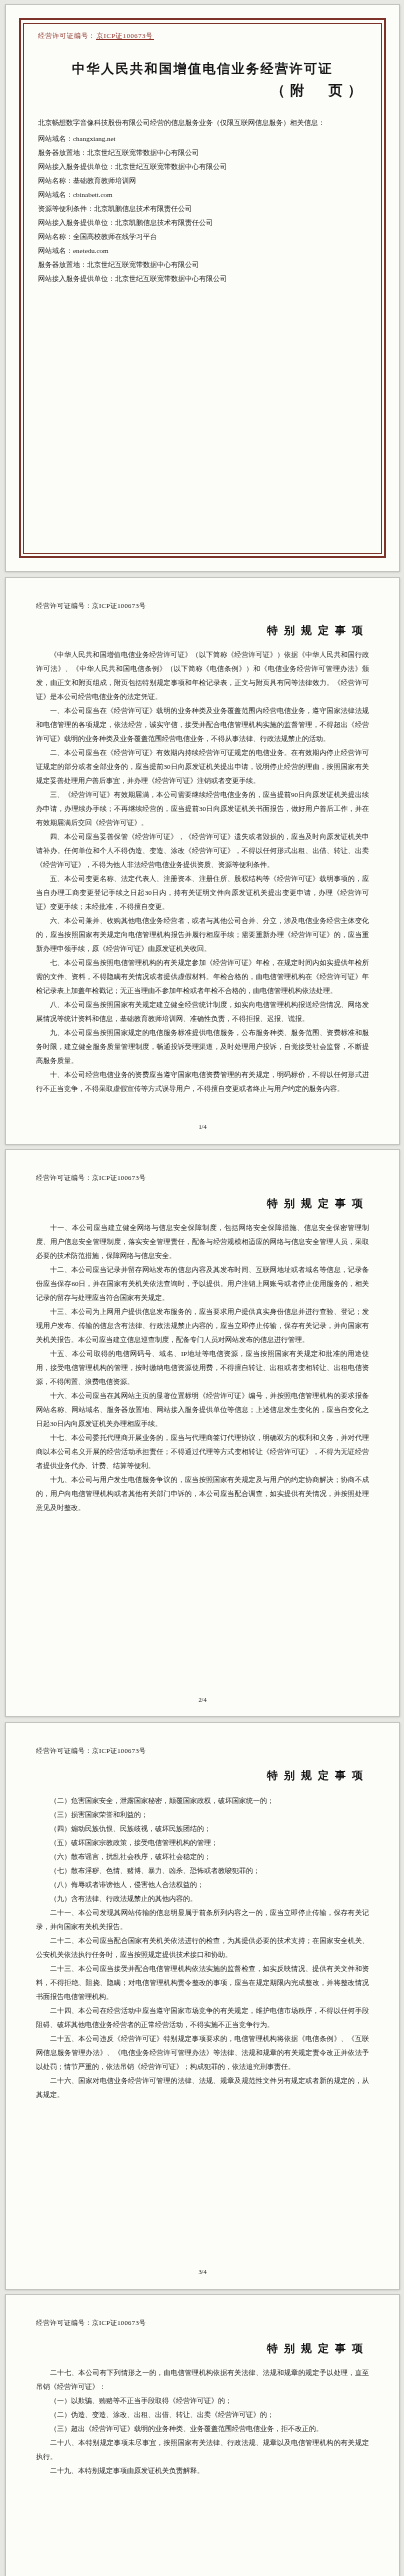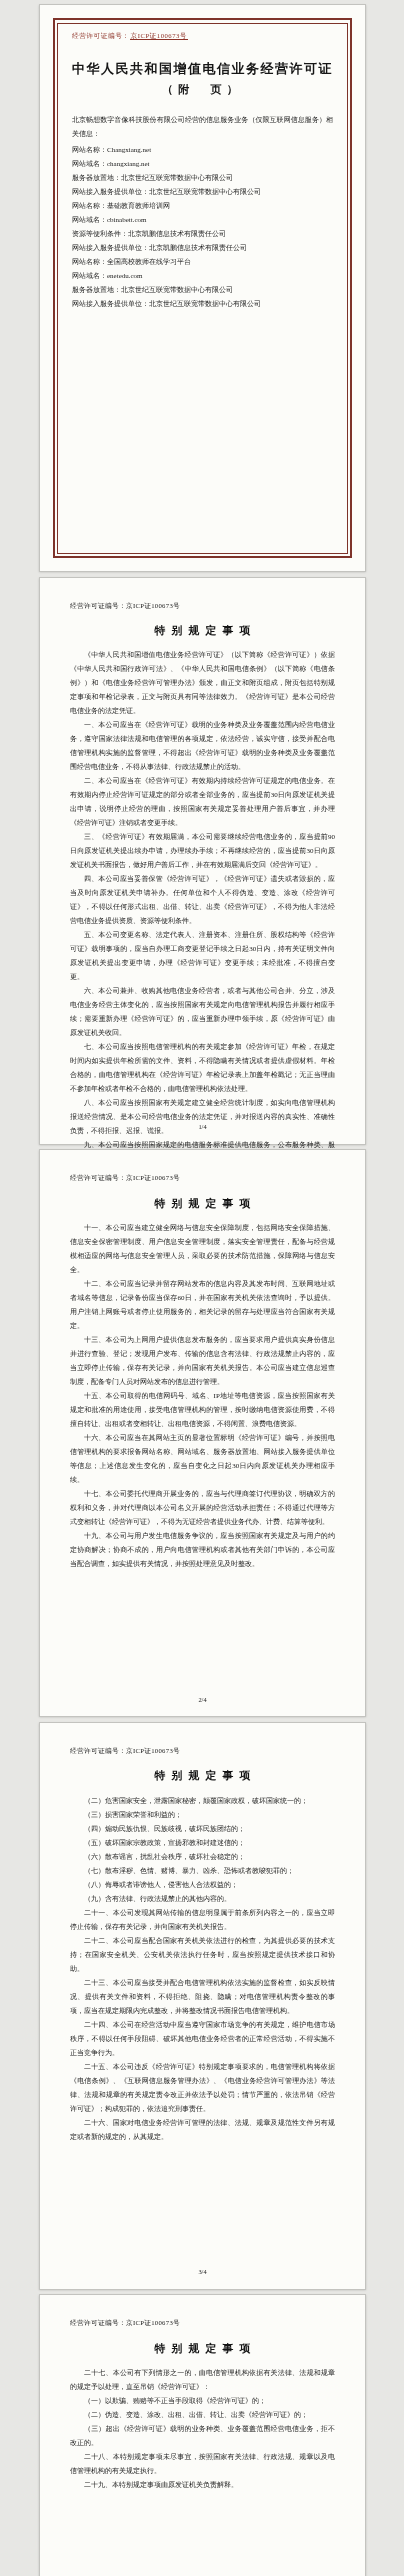--- a/index.html
+++ b/index.html
@@ -6,21 +6,21 @@
   html, body { margin: 0; padding: 0; }
   body {
     width: 405px;
     background: #e7e7e4;
     font-family: "Liberation Serif", "DejaVu Serif", serif;
     color: #1c1c1c;
   }
   .document { width: 405px; margin: 0 auto; padding: 4.1px 0 2.1px; }
   .page {
     position: relative;
-    width: 327px;
+    width: 395px;
     height: 568px;
     margin: 0 auto 4.6px;
     background: #fcfcf9;
     border: 0.5px solid #c3c3bf;
     box-shadow: 0 0.5px 2.1px rgba(0,0,0,0.18);
   }
   
   .cert-frame {
     position: absolute;
     inset: 13.4px;
@@ -46,22 +46,22 @@
   .cert-no .num { border-bottom: 0.5px solid #8d3126; padding: 0 1px; }
   .cert-title {
     margin: 18.5px 0 4.1px;
     text-align: center;
     font-size: 13px;
     font-weight: bold;
     letter-spacing: 1.5px;
     color: #161616;
   }
   .cert-subtitle {
-    text-align: center;
-    font-size: 11px;
+    text-align: right;
+    font-size: 14px;
     font-weight: bold;
     letter-spacing: 5.2px;
     margin: 0 0 16.5px;
     color: #161616;
   }
   .cert-intro {
     font-size: 7px;
     line-height: 2.0;
     margin: 0 0 2.1px;
     text-align: justify;
@@ -73,21 +73,21 @@
     text-align: justify;
   }
   
   .prov-inner {
     position: absolute;
     top: 24px; left: 30px; right: 30px; bottom: 31px;
   }
   .prov-header { font-size: 6.7px; letter-spacing: 0.3px; color: #1c1c1c; }
   .prov-title {
     margin: 13.4px 0 10.3px;
-    text-align: center;
+    text-align: right;
     font-size: 10.8px;
     font-weight: bold;
     letter-spacing: 6.2px;
     text-indent: 6.2px;
     color: #141414;
   }
   .prov-body p {
     font-size: 7px;
     line-height: 2.0;
     margin: 0;
@@ -111,21 +111,20 @@
     <div class="cert-frame"></div>
     <div class="cert-inner">
       <div class="cert-no">
         <span>经营许可证编号：</span><span class="num">京ICP证100673号</span>
       </div>
       <div class="cert-title">中华人民共和国增值电信业务经营许可证</div>
       <div class="cert-subtitle">（附　页）</div>
       <p class="cert-intro">北京畅想数字音像科技股份有限公司经营的信息服务业务（仅限互联网信息服务）相关信息：</p>
       <div class="cert-entries">
 
-          <p>网站名称：Changxiang.net</p>
 
           <p>网站域名：changxiang.net</p>
 
           <p>服务器放置地：北京世纪互联宽带数据中心有限公司</p>
 
           <p>网站接入服务提供单位：北京世纪互联宽带数据中心有限公司</p>
 
           <p>网站名称：基础教育教师培训网</p>
 
           <p>网站域名：cbinabett.com</p>
@@ -162,21 +161,21 @@
           <p>三、《经营许可证》有效期届满，本公司需要继续经营电信业务的，应当提前90日向原发证机关提出续办申请，办理续办手续；不再继续经营的，应当提前30日向原发证机关书面报告，做好用户善后工作，并在有效期届满后交回《经营许可证》。</p>
 
           <p>四、本公司应当妥善保管《经营许可证》，《经营许可证》遗失或者毁损的，应当及时向原发证机关申请补办。任何单位和个人不得伪造、变造、涂改《经营许可证》，不得以任何形式出租、出借、转让、出卖《经营许可证》，不得为他人非法经营电信业务提供资质、资源等便利条件。</p>
 
           <p>五、本公司变更名称、法定代表人、注册资本、注册住所、股权结构等《经营许可证》载明事项的，应当自办理工商变更登记手续之日起30日内，持有关证明文件向原发证机关提出变更申请，办理《经营许可证》变更手续；未经批准，不得擅自变更。</p>
 
           <p>六、本公司兼并、收购其他电信业务经营者，或者与其他公司合并、分立，涉及电信业务经营主体变化的，应当按照国家有关规定向电信管理机构报告并履行相应手续；需要重新办理《经营许可证》的，应当重新办理申领手续，原《经营许可证》由原发证机关收回。</p>
 
           <p>七、本公司应当按照电信管理机构的有关规定参加《经营许可证》年检，在规定时间内如实提供年检所需的文件、资料，不得隐瞒有关情况或者提供虚假材料。年检合格的，由电信管理机构在《经营许可证》年检记录表上加盖年检戳记；无正当理由不参加年检或者年检不合格的，由电信管理机构依法处理。</p>
 
-          <p>八、本公司应当按照国家有关规定建立健全经营统计制度，如实向电信管理机构报送经营情况、是本公司经营电信业务的法定凭证，并对报送内容的真实性、准确性负责，不得拒报、迟报、谎报。</p>
+          <p>八、本公司应当按照国家有关规定建立健全经营统计制度，如实向电信管理机构报送经营情况、网络发展情况等统计资料和信息，基础教育教师培训网、准确性负责，不得拒报、迟报、谎报。</p>
 
           <p>九、本公司应当按照国家规定的电信服务标准提供电信服务，公布服务种类、服务范围、资费标准和服务时限，建立健全服务质量管理制度，畅通投诉受理渠道，及时处理用户投诉，自觉接受社会监督，不断提高服务质量。</p>
 
           <p>十、本公司经营电信业务的资费应当遵守国家电信资费管理的有关规定，明码标价，不得以任何形式进行不正当竞争，不得采取虚假宣传等方式误导用户，不得擅自变更或者终止与用户约定的服务内容。</p>
         </div>
     </div>
     <div class="page-no">1/4</div>
   </div>
 
   <div class="page">
@@ -216,21 +215,21 @@
       <div class="prov-body">
 
 
 
           <p>（二）危害国家安全，泄露国家秘密，颠覆国家政权，破坏国家统一的；</p>
 
           <p>（三）损害国家荣誉和利益的；</p>
 
           <p>（四）煽动民族仇恨、民族歧视，破坏民族团结的；</p>
 
-          <p>（五）破坏国家宗教政策，宣扬邪教和封建迷信的；</p>
+          <p>（五）破坏国家宗教政策，接受电信管理机构的管理；</p>
 
           <p>（六）散布谣言，扰乱社会秩序，破坏社会稳定的；</p>
 
           <p>（七）散布淫秽、色情、赌博、暴力、凶杀、恐怖或者教唆犯罪的；</p>
 
           <p>（八）侮辱或者诽谤他人，侵害他人合法权益的；</p>
 
           <p>（九）含有法律、行政法规禁止的其他内容的。</p>
 
           <p>二十一、本公司发现其网站传输的信息明显属于前条所列内容之一的，应当立即停止传输，保存有关记录，并向国家有关机关报告。</p>

